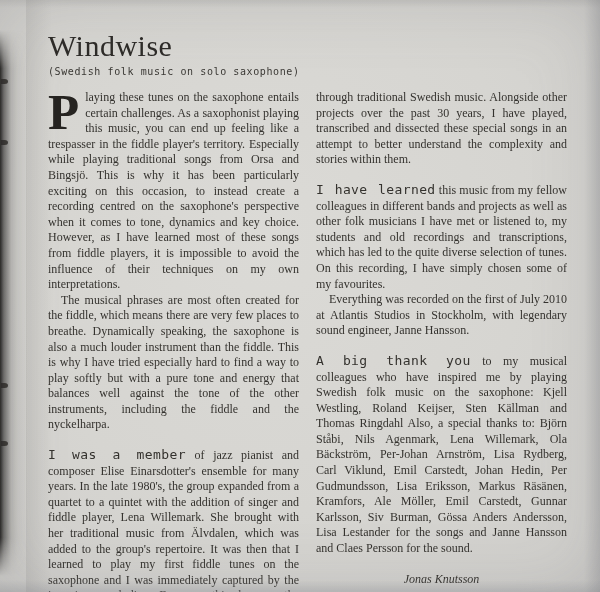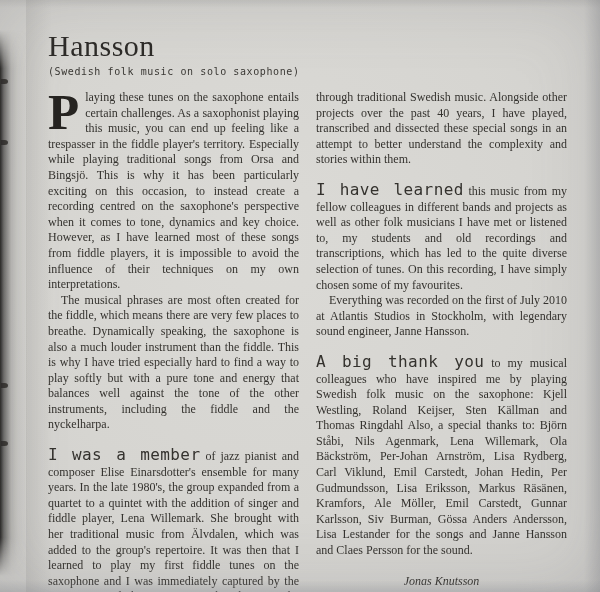--- a/index.html
+++ b/index.html
@@ -40,45 +40,45 @@
     font-size:10px;letter-spacing:0.6px;margin-top:4px;color:#3a3834;}
   .columns{display:flex;gap:17px;}
   .col{flex:1 1 0;font-size:12px;line-height:15.6px;text-align:justify;
     text-justify:inter-word;hyphens:none;}
   .col p{margin:0;}
   .gap-before{margin-top:14px !important;}
   .indent{text-indent:13px;}
   .dropcap{float:left;font-size:51px;line-height:40px;font-weight:700;
     padding:2px 6px 0 0;color:#262421;}
   .lead-in{font-family:"DejaVu Sans Mono","Liberation Mono",monospace;
-    font-size:16px;letter-spacing:0.4px;word-spacing:2px;}
+    font-size:13px;letter-spacing:0.4px;word-spacing:2px;}
   .signature{font-style:italic;margin-top:15px !important;text-align:center;}
 </style>
 </head>
 <body>
 
 <div class="photo">
 
   <div class="page-content">
 
     <div class="masthead">
-      <div class="title">Hansson</div>
+      <div class="title">Windwise</div>
       <div class="subtitle">(Swedish folk music on solo saxophone)</div>
     </div>
 
     <div class="columns">
 
       <div class="col">
         <p><span class="dropcap">P</span><span>laying these tunes on the saxophone entails certain challenges. As a saxophonist playing this music, you can end up feeling like a trespasser in the fiddle player's territory. Especially while playing traditional songs from Orsa and Bingsjö. This is why it has been particularly exciting on this occasion, to instead create a recording centred on the saxophone's perspective when it comes to tone, dynamics and key choice. However, as I have learned most of these songs from fiddle players, it is impossible to avoid the influence of their techniques on my own interpretations.</span></p>
         <p class="indent">The musical phrases are most often created for the fiddle, which means there are very few places to breathe. Dynamically speaking, the saxophone is also a much louder instrument than the fiddle. This is why I have tried especially hard to find a way to play softly but with a pure tone and energy that balances well against the tone of the other instruments, including the fiddle and the nyckelharpa.</p>
         <p class="gap-before"><span class="lead-in">I was a member</span><span> of jazz pianist and composer Elise Einarsdotter's ensemble for many years. In the late 1980's, the group expanded from a quartet to a quintet with the addition of singer and fiddle player, Lena Willemark. She brought with her traditional music from Älvdalen, which was added to the group's repertoire. It was then that I learned to play my first fiddle tunes on the saxophone and I was immediately captured by the ingenious melodies. For me, this became the starting point of an adventurous journey</span></p>
       </div>
 
       <div class="col">
-        <p>through traditional Swedish music. Alongside other projects over the past 40 years, I have played, transcribed and dissected these special songs in an attempt to better understand the complexity and stories within them.</p>
+        <p>through traditional Swedish music. Alongside other projects over the past 30 years, I have played, transcribed and dissected these special songs in an attempt to better understand the complexity and stories within them.</p>
         <p class="gap-before"><span class="lead-in">I have learned</span><span> this music from my fellow colleagues in different bands and projects as well as other folk musicians I have met or listened to, my students and old recordings and transcriptions, which has led to the quite diverse selection of tunes. On this recording, I have simply chosen some of my favourites.</span></p>
         <p class="indent">Everything was recorded on the first of July 2010 at Atlantis Studios in Stockholm, with legendary sound engineer, Janne Hansson.</p>
         <p class="gap-before"><span class="lead-in">A big thank you</span><span> to my musical colleagues who have inspired me by playing Swedish folk music on the saxophone: Kjell Westling, Roland Keijser, Sten Källman and Thomas Ringdahl Also, a special thanks to: Björn Ståbi, Nils Agenmark, Lena Willemark, Ola Bäckström, Per-Johan Arnström, Lisa Rydberg, Carl Viklund, Emil Carstedt, Johan Hedin, Per Gudmundsson, Lisa Eriksson, Markus Räsänen, Kramfors, Ale Möller, Emil Carstedt, Gunnar Karlsson, Siv Burman, Gössa Anders Andersson, Lisa Lestander for the songs and Janne Hansson and Claes Persson for the sound.</span></p>
         <p class="signature">Jonas Knutsson</p>
       </div>
 
     </div>
   </div>
 
   <div class="page-curve"></div>

